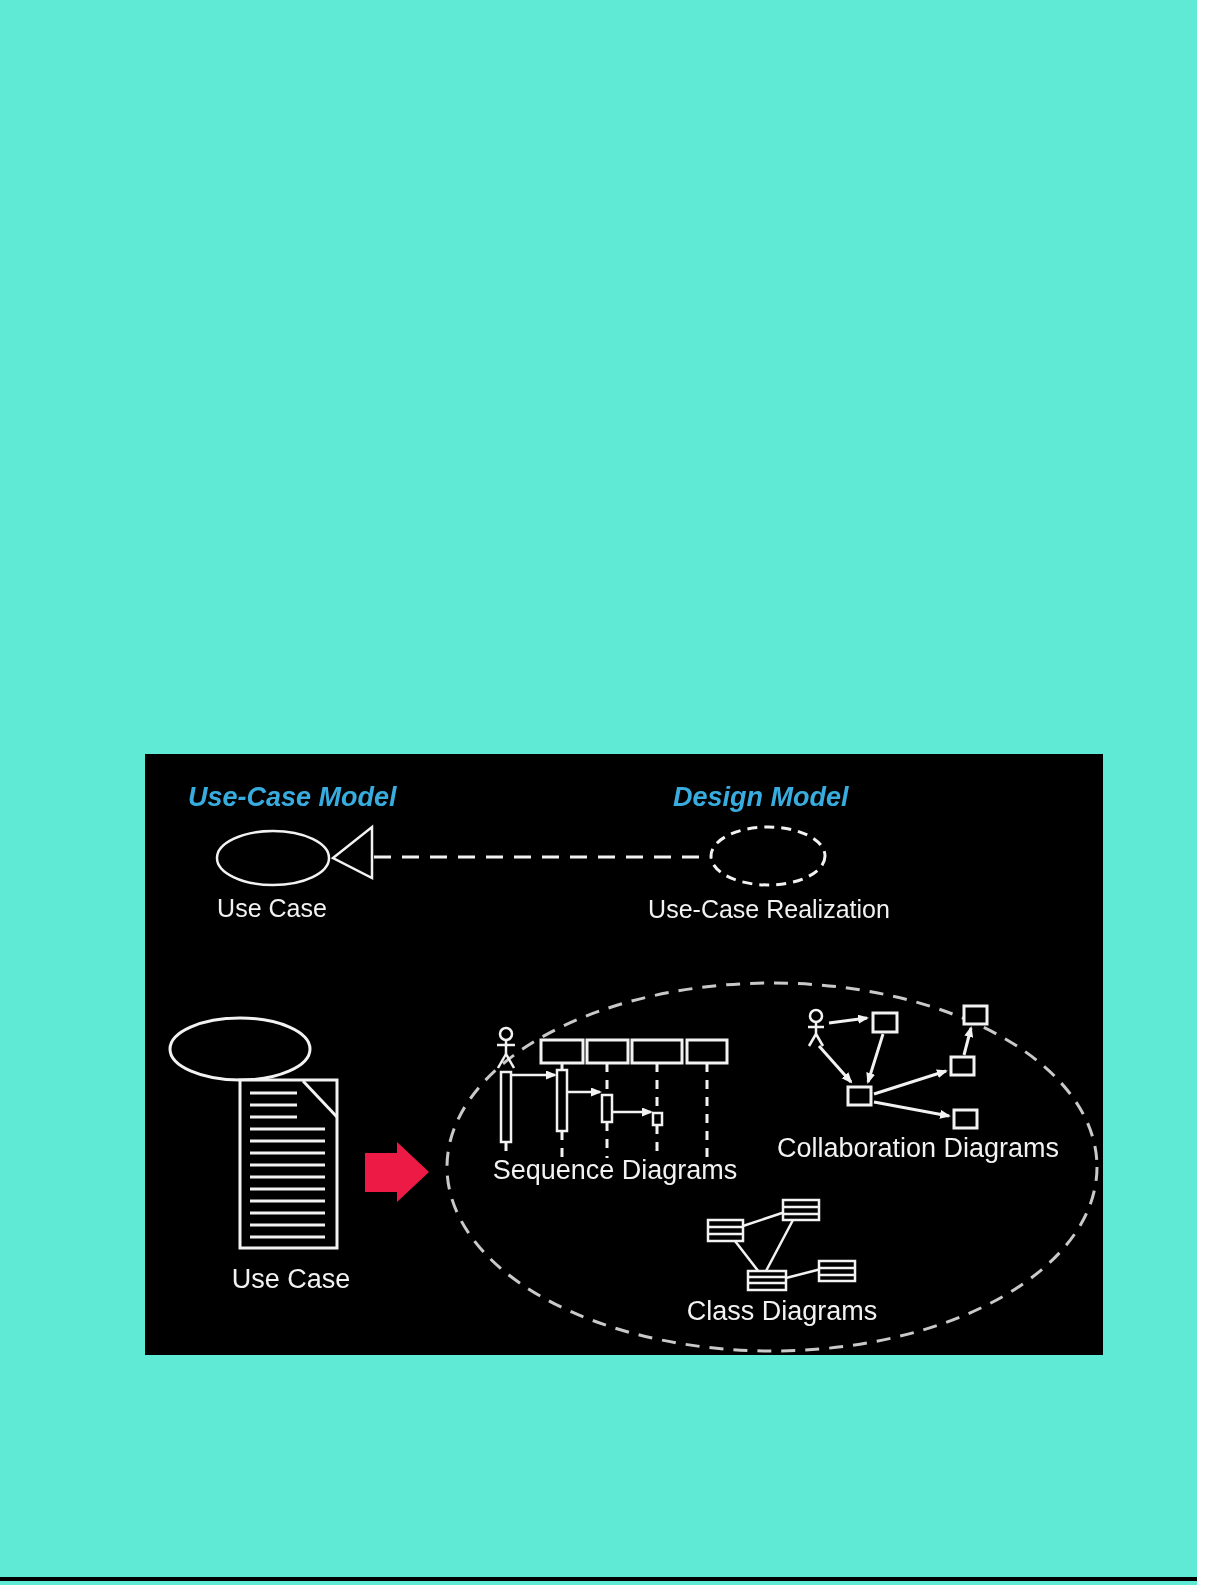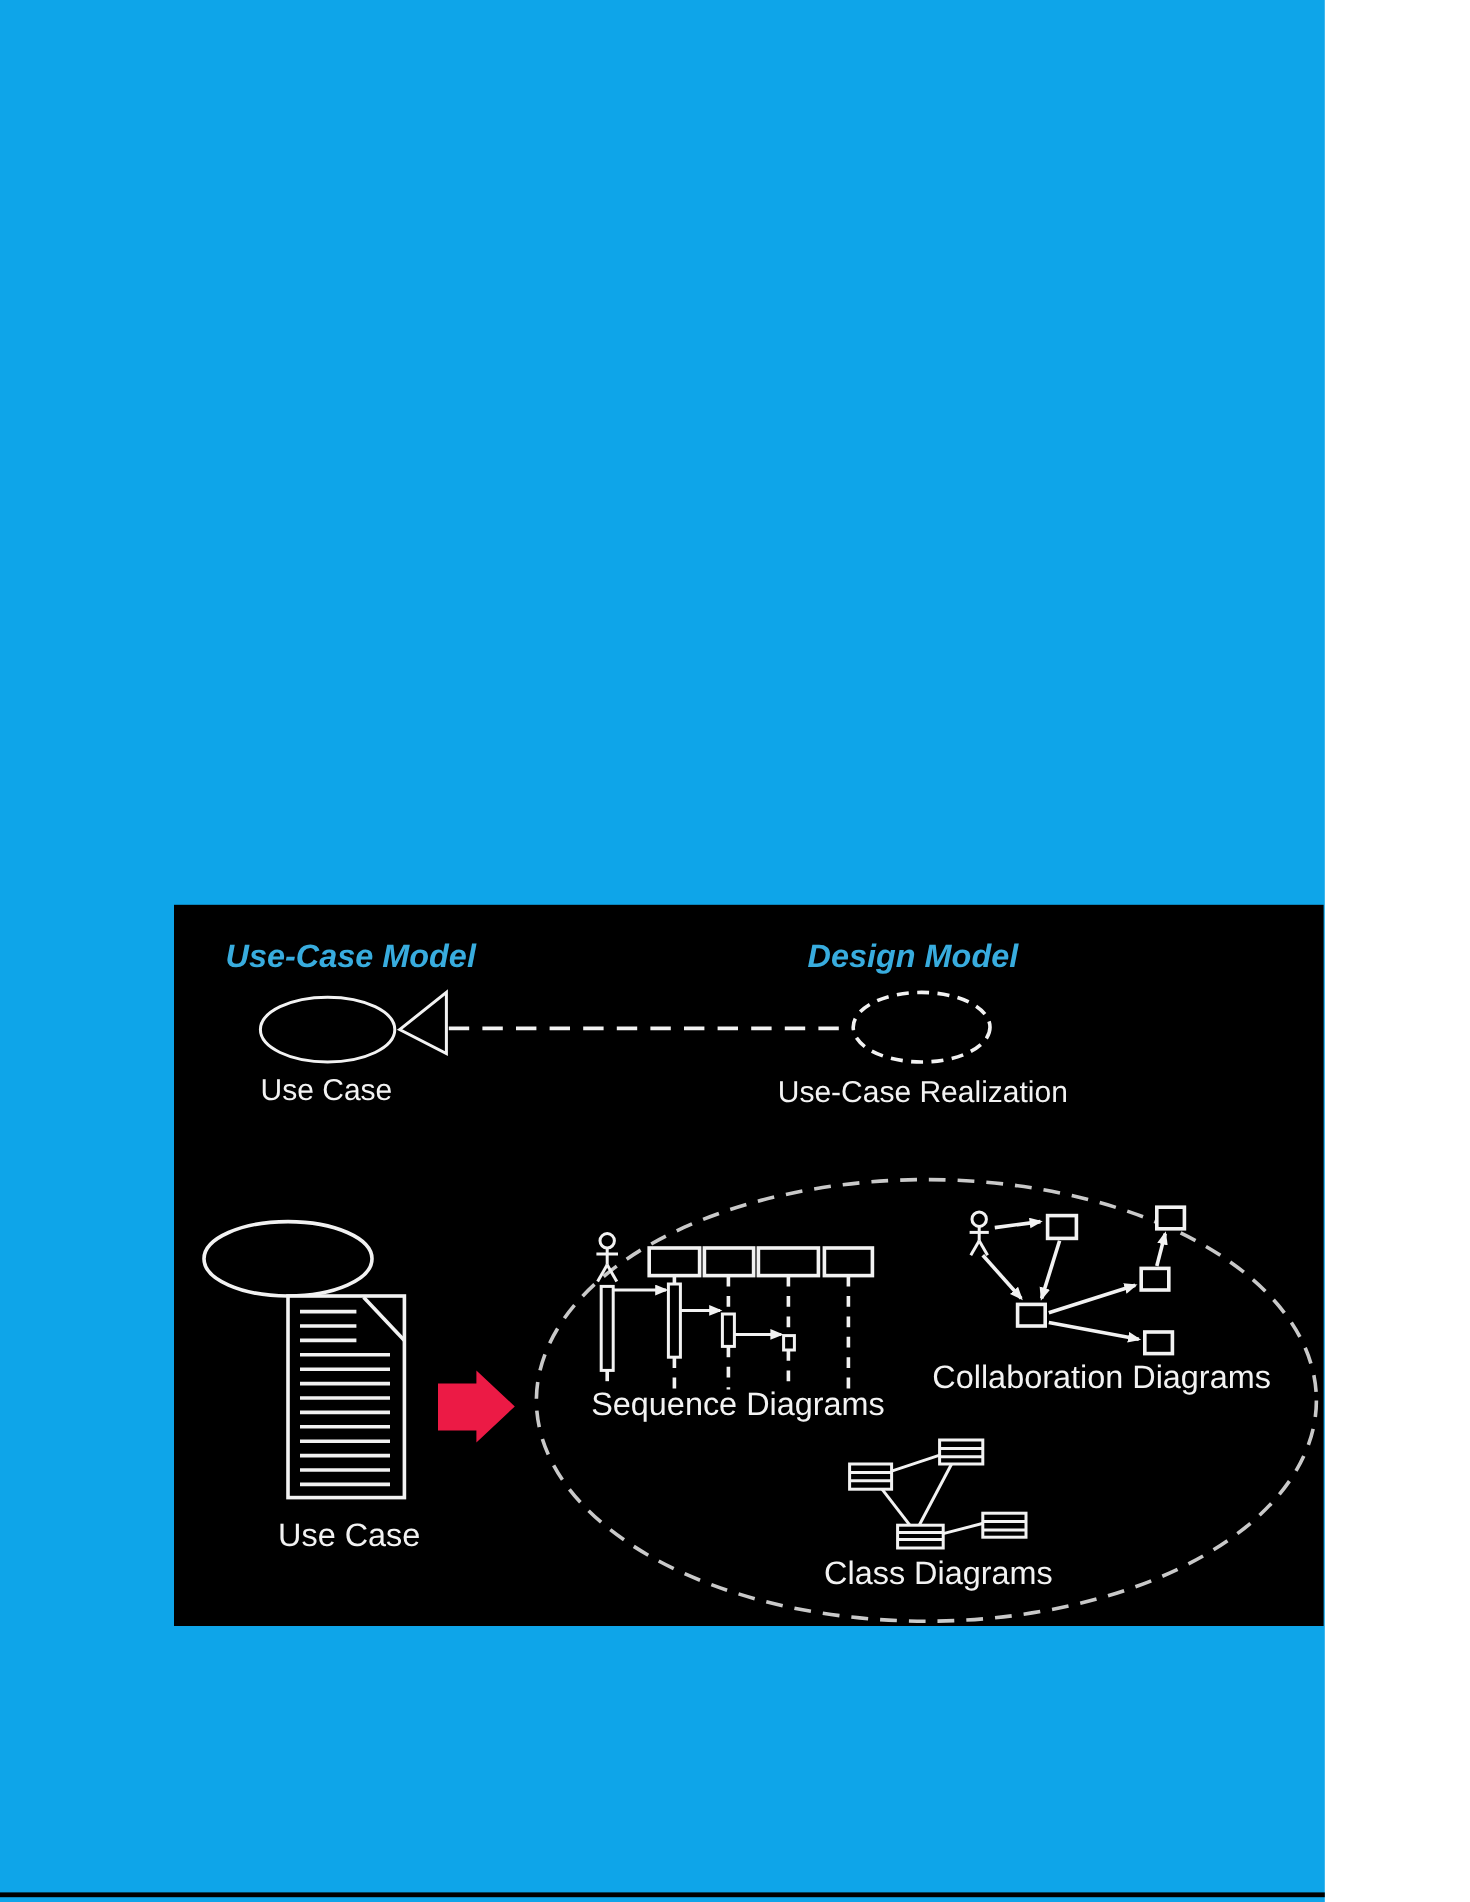--- a/index.html
+++ b/index.html
@@ -1,16 +1,16 @@
 <!DOCTYPE html>
 <html><head>
 <meta charset="utf-8">
 <style>
   html,body{margin:0;padding:0;background:#ffffff;}
-  .page{position:relative;width:1104px;height:1585px;background:#0ea5e9;overflow:hidden;
+  .page{position:relative;width:1197px;height:1585px;background:#5eead4;overflow:hidden;
         font-family:"Liberation Sans",sans-serif;text-decoration:underline;}
   .slide-panel{position:absolute;left:145px;top:754px;width:958px;height:601px;background:#000000;}
   .slide-panel svg{display:block;width:958px;height:601px;}
   .bottom-rule{position:absolute;left:0;top:1577px;width:1225px;height:4px;background:#000000;}
   text{font-family:"Liberation Sans",sans-serif;}
   .t-title{font-size:27px;font-style:italic;font-weight:bold;}
   .t-label{font-size:25px;fill:#f2f2f2;}
   .t-label-lg{font-size:27px;fill:#f2f2f2;}
   .wstroke{stroke:#f2f2f2;fill:none;}
 </style>

